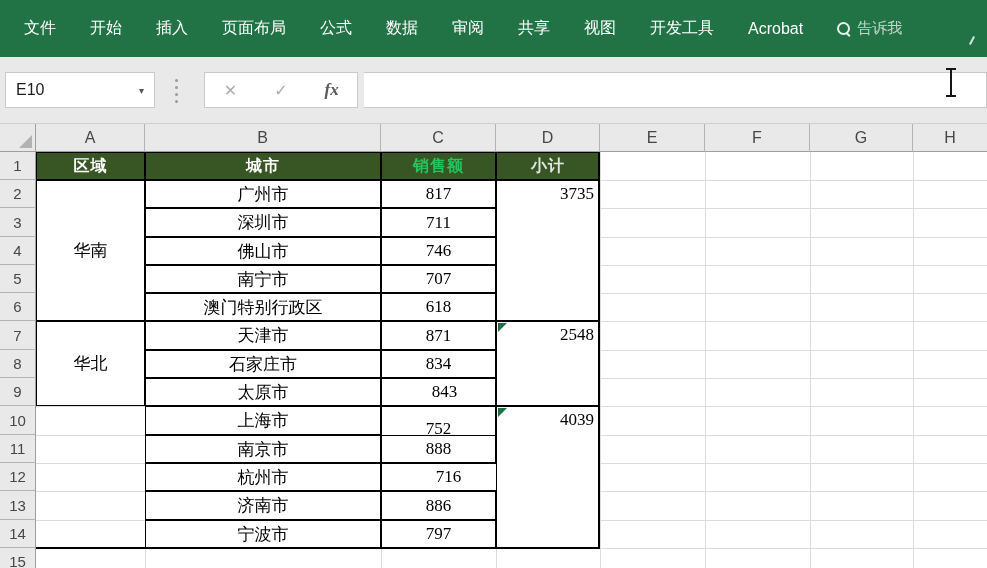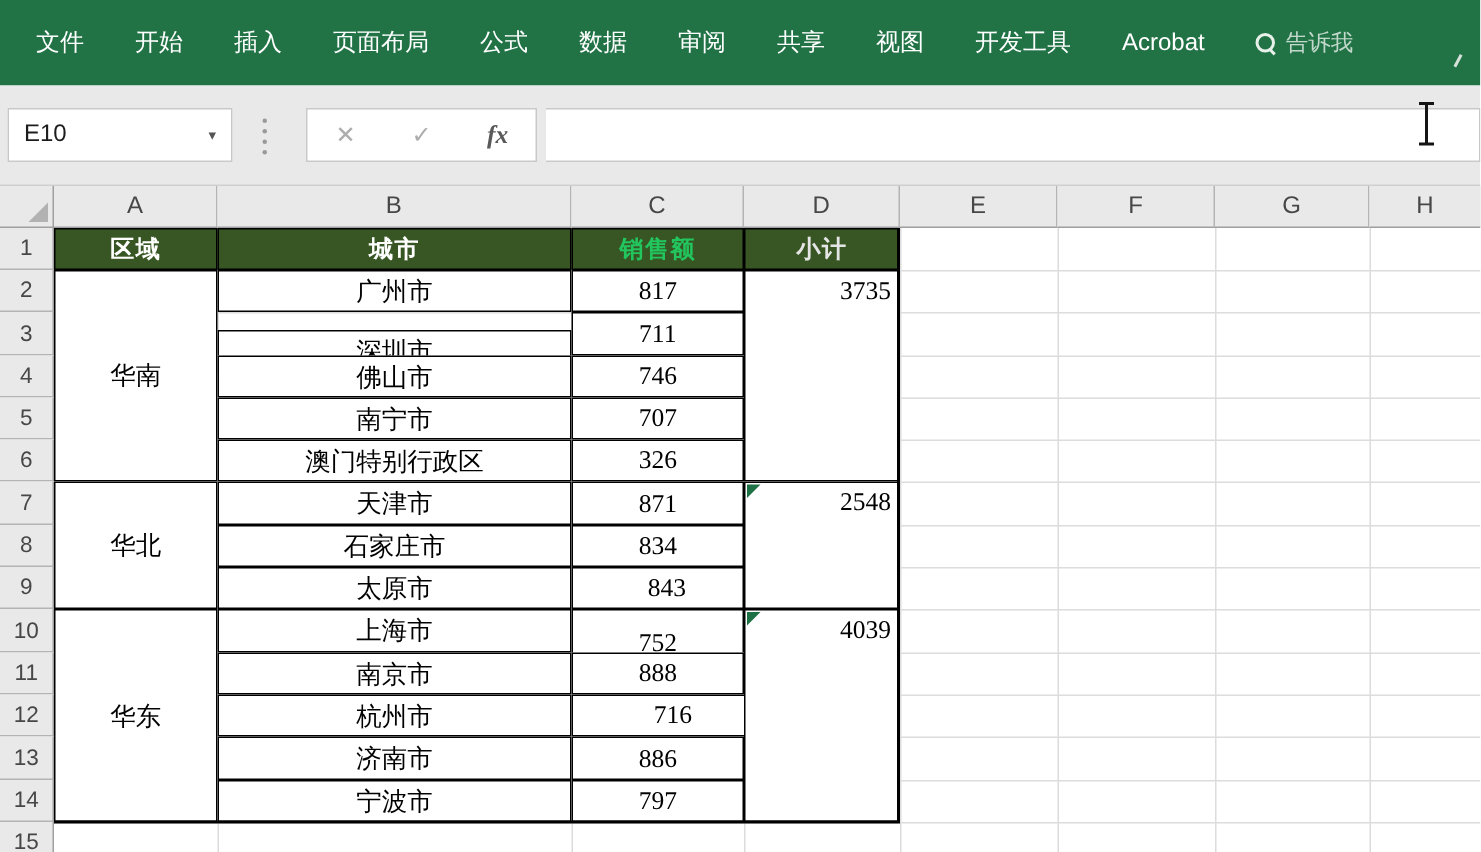--- a/index.html
+++ b/index.html
@@ -147,39 +147,38 @@
     <div class="abs gridline" style="left: 36px; top: 491px; width: 952px; height: 1px; background: rgb(220, 220, 220);"></div>
     <div class="abs gridline" style="left: 36px; top: 520px; width: 952px; height: 1px; background: rgb(220, 220, 220);"></div>
     <div class="abs gridline" style="left: 36px; top: 548px; width: 952px; height: 1px; background: rgb(220, 220, 220);"></div>
     <div class="abs cell hdr" style="left: 36px; top: 152px; width: 109px; height: 28px; background: rgb(55, 86, 35); color: rgb(255, 255, 255);">区域</div>
     <div class="abs cell hdr" style="left: 145px; top: 152px; width: 236px; height: 28px; background: rgb(55, 86, 35); color: rgb(255, 255, 255);">城市</div>
     <div class="abs cell hdr" style="left: 381px; top: 152px; width: 115px; height: 28px; background: rgb(55, 86, 35); color: #22c55e;">销售额</div>
     <div class="abs cell hdr" style="left: 496px; top: 152px; width: 104px; height: 28px; background: rgb(55, 86, 35); color: #e5e5e5;">小计</div>
     <div class="abs cell" style="left: 36px; top: 180px; width: 109px; height: 141px;">华南</div>
     <div class="abs cell" style="left: 145px; top: 180px; width: 236px; height: 28px;">广州市</div>
     <div class="abs cell" style="left: 381px; top: 180px; width: 115px; height: 28px;">817</div>
-    <div class="abs cell" style="left: 145px; top: 208px; width: 236px; height: 29px; margin-top: 12px;">深圳市</div>
+    <div class="abs cell" style="left: 145px; top: 208px; width: 236px; height: 29px;">深圳市</div>
     <div class="abs cell" style="left: 381px; top: 208px; width: 115px; height: 29px;">711</div>
     <div class="abs cell" style="left: 145px; top: 237px; width: 236px; height: 28px;">佛山市</div>
     <div class="abs cell" style="left: 381px; top: 237px; width: 115px; height: 28px;">746</div>
     <div class="abs cell" style="left: 145px; top: 265px; width: 236px; height: 28px;">南宁市</div>
     <div class="abs cell" style="left: 381px; top: 265px; width: 115px; height: 28px;">707</div>
     <div class="abs cell" style="left: 145px; top: 293px; width: 236px; height: 28px;">澳门特别行政区</div>
-    <div class="abs cell" style="left: 381px; top: 293px; width: 115px; height: 28px;">326</div>
+    <div class="abs cell" style="left: 381px; top: 293px; width: 115px; height: 28px;">618</div>
     <div class="abs cell sub" style="left: 496px; top: 180px; width: 104px; height: 141px;">3735</div>
     <div class="abs cell" style="left: 36px; top: 321px; width: 109px; height: 85px;">华北</div>
     <div class="abs cell" style="left: 145px; top: 321px; width: 236px; height: 29px;">天津市</div>
     <div class="abs cell" style="left: 381px; top: 321px; width: 115px; height: 29px;">871</div>
     <div class="abs cell" style="left: 145px; top: 350px; width: 236px; height: 28px;">石家庄市</div>
     <div class="abs cell" style="left: 381px; top: 350px; width: 115px; height: 28px;">834</div>
     <div class="abs cell" style="left: 145px; top: 378px; width: 236px; height: 28px;">太原市</div>
     <div class="abs cell" style="left: 381px; top: 378px; width: 115px; height: 28px; padding-left: 12px;">843</div>
     <div class="abs cell sub" style="left: 496px; top: 321px; width: 104px; height: 85px;">2548</div>
     <div class="abs err-tri" style="left: 498px; top: 323px; border-top-color: rgb(30, 113, 69);"></div>
-    <div class="abs cell" style="left: 36px; top: 406px; width: 109px; height: 142px;">华东</div>
     <div class="abs cell" style="left: 145px; top: 406px; width: 236px; height: 29px;">上海市</div>
     <div class="abs cell" style="left: 381px; top: 406px; width: 115px; height: 46px;">752</div>
     <div class="abs cell" style="left: 145px; top: 435px; width: 236px; height: 28px;">南京市</div>
     <div class="abs cell" style="left: 381px; top: 435px; width: 115px; height: 28px;">888</div>
     <div class="abs cell" style="left: 145px; top: 463px; width: 236px; height: 28px;">杭州市</div>
     <div class="abs cell" style="left: 381px; top: 463px; width: 135px; height: 28px;">716</div>
     <div class="abs cell" style="left: 145px; top: 491px; width: 236px; height: 29px;">济南市</div>
     <div class="abs cell" style="left: 381px; top: 491px; width: 115px; height: 29px;">886</div>
     <div class="abs cell" style="left: 145px; top: 520px; width: 236px; height: 28px;">宁波市</div>
     <div class="abs cell" style="left: 381px; top: 520px; width: 115px; height: 28px;">797</div>

